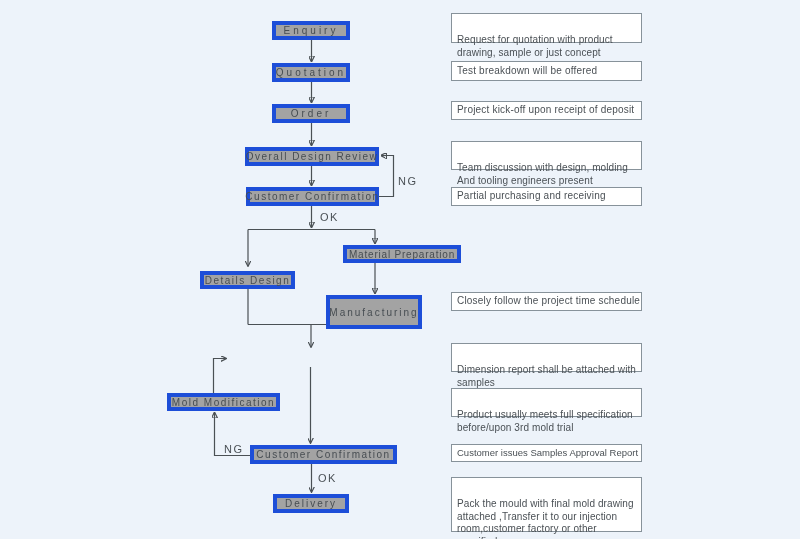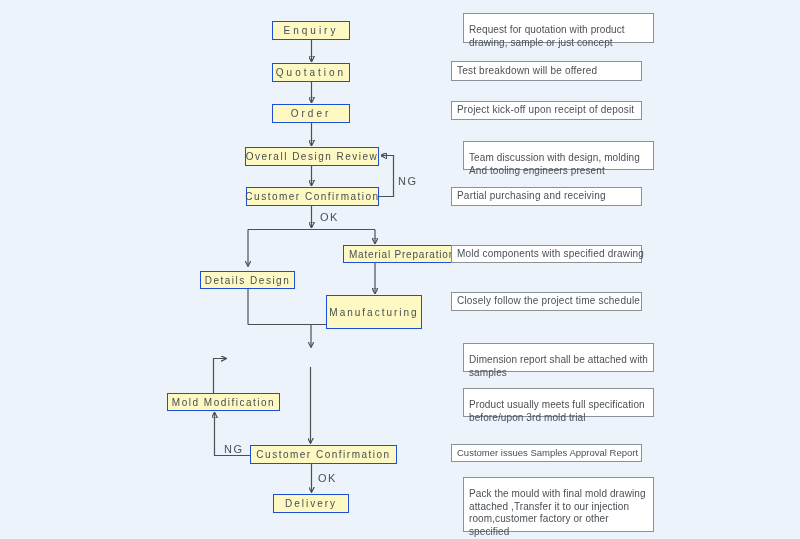--- a/index.html
+++ b/index.html
@@ -8,22 +8,22 @@
     width:800px; height:539px;
     background:#edf3fa;
     font-family:"Liberation Sans","DejaVu Sans",sans-serif;
     overflow:hidden;
   }
   .connectors { position:absolute; left:0; top:0; width:800px; height:539px; }
   .connectors path { stroke:#4a5054; stroke-width:1.2; fill:none; }
   .node {
     position:absolute;
     box-sizing:border-box;
-    background:#fef9c3;
-    border:1px solid #1d4ed8;
+    background:#a3a3a3;
+    border:4px solid #1d4ed8;
     display:flex; align-items:center; justify-content:center;
     font-size:10px; color:#474d52;
     letter-spacing:1.5px; white-space:nowrap;
   }
   .node.ls3 { letter-spacing:3px; }
   .node.ls2 { letter-spacing:2px; }
   .node.ls08 { letter-spacing:0.8px;margin-left:28px; }
   .desc {
     position:absolute;
     box-sizing:border-box;
@@ -33,23 +33,22 @@
     display:flex; align-items:center;
     font-size:10px; color:#4a5055;
     letter-spacing:0.2px;
     padding:0 5px;
     white-space:nowrap;
     line-height:12.5px;
   }
   .desc.multi {
     white-space:pre-line;
     align-items:flex-start;
-    padding-top:10px;
+    padding-top:20px;
     letter-spacing:0.1px;
-    margin-left:12px;
   }
   .desc.tight { font-size:9.5px; letter-spacing:0; }
   .edge-label {
     position:absolute;
     font-size:11px; line-height:13px;
     color:#4a5055; letter-spacing:1.5px;
   }
 </style>
 </head>
 <body>
@@ -117,21 +116,20 @@
   <div class="edge-label" style="left:224px;top:443px">NG</div>
   <div class="edge-label" style="left:318px;top:472px">OK</div>
 
   <div class="desc multi" style="top:13px;height:30px">Request for quotation with product
 drawing, sample or just concept</div>
   <div class="desc" style="top:61px;height:20px">Test breakdown will be offered</div>
   <div class="desc" style="top:101px;height:19px">Project kick-off upon receipt of deposit</div>
   <div class="desc multi" style="top:141px;height:29px">Team discussion with design, molding
 And tooling engineers present</div>
   <div class="desc" style="top:187px;height:19px">Partial purchasing and receiving</div>
-  <div class="desc" style="top:245px;height:18px">Mold components with specified drawing</div>
   <div class="desc" style="top:292px;height:19px">Closely follow the project time schedule</div>
   <div class="desc multi" style="top:343px;height:29px">Dimension report shall be attached with
 samples</div>
   <div class="desc multi" style="top:388px;height:29px">Product usually meets full specification
 before/upon 3rd mold trial</div>
   <div class="desc tight" style="top:444px;height:18px">Customer issues Samples Approval Report</div>
   <div class="desc multi" style="top:477px;height:55px">Pack the mould with final mold drawing
 attached ,Transfer it to our injection
 room,customer factory or other specified
 location</div>

